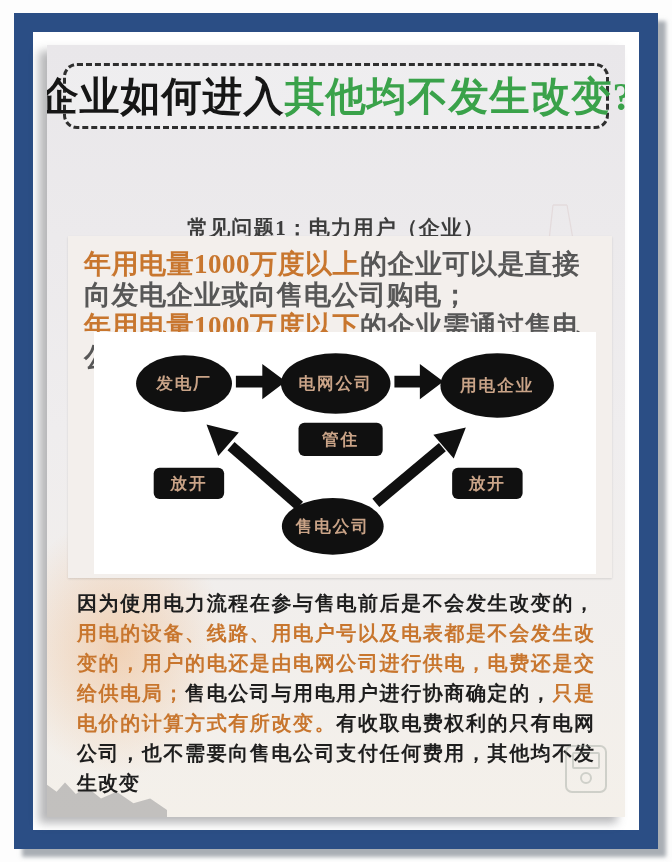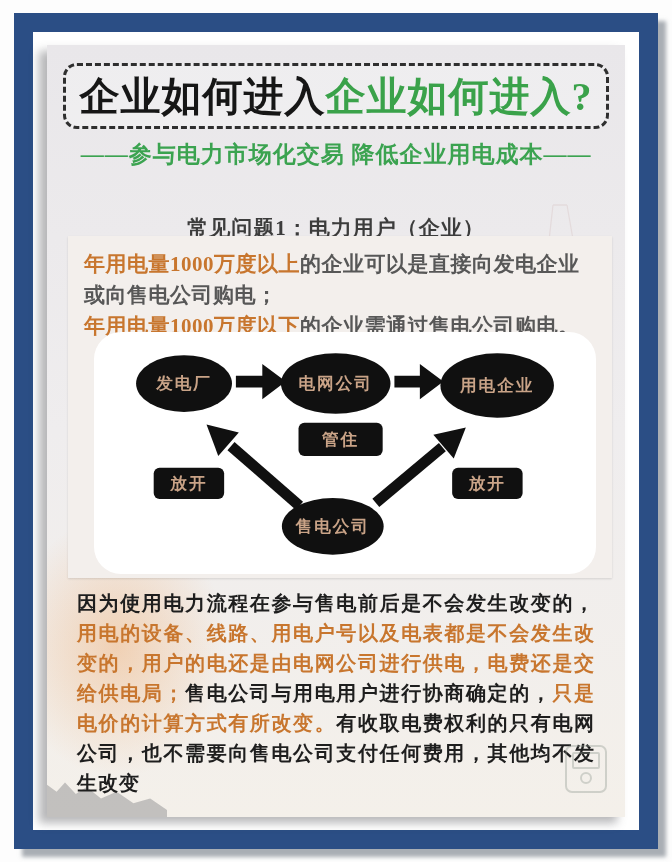--- a/index.html
+++ b/index.html
@@ -59,31 +59,30 @@
   }
 
   .question { position:absolute; left:0; top:130px; width:100%; text-align:center; color:#3c3c3c; font-weight:900; }
   .question div { font-size:21px; line-height:27px; letter-spacing:1px;margin-top:40px; }
 
   
   .card {
     position:absolute; left:21px; top:191px; width:544px; height:342px;
     background:#f3efec; box-shadow:0 1px 2px rgba(0,0,0,.12);
   }
-  .intro { padding:13px 16px 0 16px; font-size:21px; font-weight:700; line-height:31px; text-align:left; }
+  .intro { padding:13px 16px 0 16px; font-size:27px; font-weight:700; line-height:31px; text-align:left; }
   .intro p { letter-spacing:.5px; }
 
   .seg.orange { color:#c8762e; }
   .seg.gray   { color:#575757; }
   .seg.black  { color:#1e1e1e; }
 
   .diagram-box {
     position:absolute; left:26px; top:96px; width:502px; height:242px;
     background:#ffffff;
-    border-radius:27px;
   }
   .diagram-box svg { display:block; width:100%; height:100%; }
   .node-label { fill:#c9a387; font-size:17px; font-weight:bold; letter-spacing:2px;
                 font-family:"Liberation Sans", sans-serif; }
 
   
   .body-text {
     position:absolute; left:30px; top:543px; width:518px;
     font-size:20px; font-weight:700; line-height:30px; letter-spacing:1px;
     text-align:justify;
@@ -115,24 +114,23 @@
       <svg class="tower" width="120" height="170" viewBox="0 0 120 170">
         <g stroke="#d9c6c6" stroke-width="1.3" fill="none" opacity="0.8">
           <path d="M40 170 L58 10 M100 170 L72 10 M58 10 L72 10"></path>
           <path d="M44 140 L96 140 M48 110 L92 110 M52 80 L88 80 M55 50 L85 50"></path>
           <path d="M44 140 L92 110 M96 140 L48 110 M52 80 L92 110 M88 80 L48 110 M55 50 L88 80 M85 50 L52 80"></path>
         </g>
       </svg>
 
       <div class="title-box">
         <span class="t-black">企业如何进入</span>
-          <span class="t-green">企业如何进入?</span>
+          <span class="t-green">其他均不发生改变?</span>
       </div>
 
-      <div class="subtitle">——参与电力市场化交易 降低企业用电成本——</div>
 
       <div class="question">
         <div>常见问题1：电力用户（企业）</div>
       </div>
 
       <div class="card">
         <div class="intro">
           <p><span class="seg orange">年用电量1000万度以上</span><span class="seg gray">的企业可以是直接向发电企业或向售电公司购电；</span></p>
           <p><span class="seg orange">年用电量1000万度以下</span><span class="seg gray">的企业需通过售电公司购电。</span></p>
         </div>

